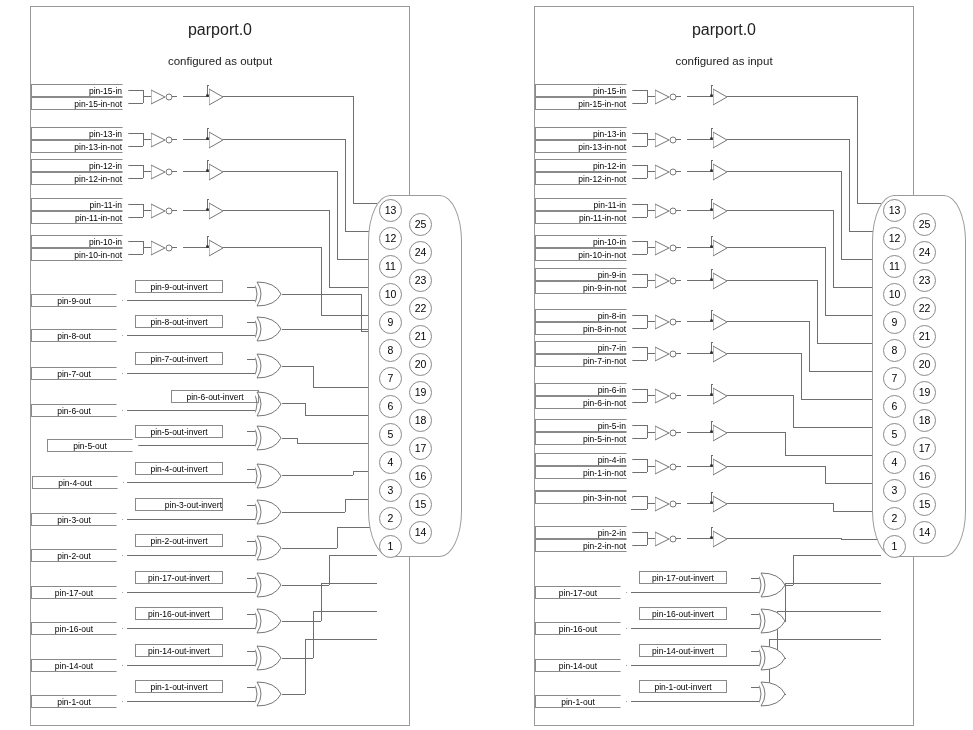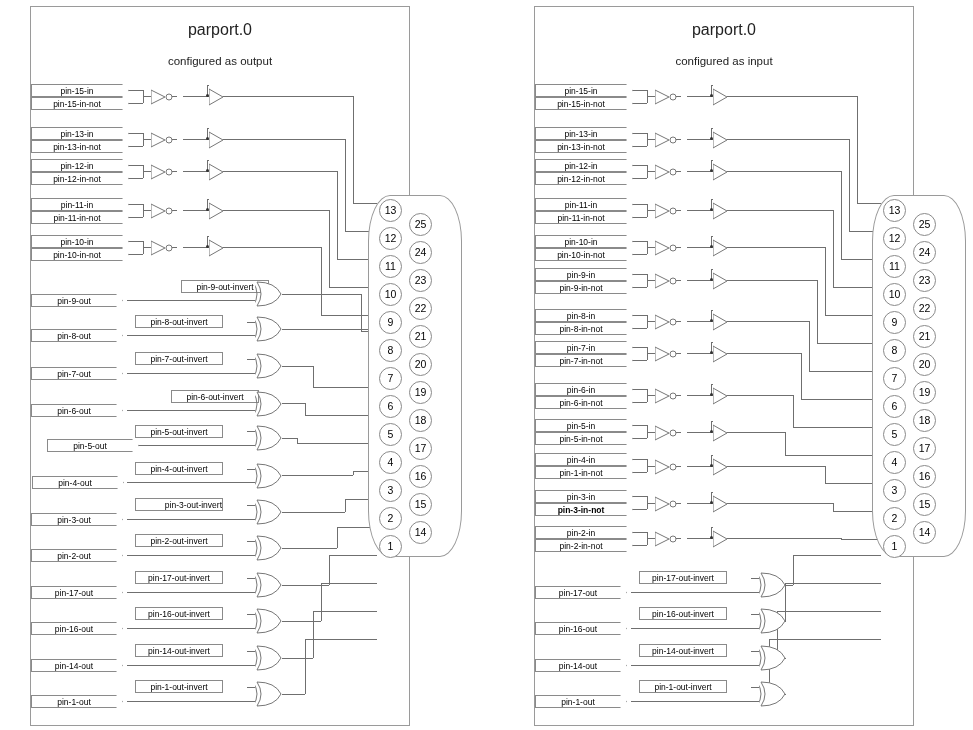--- a/index.html
+++ b/index.html
@@ -13,21 +13,21 @@
 
   
   .sig{
     position:absolute;height:13px;line-height:13px;
     font-size:8.5px;text-align:center;color:#000;
     background:#fff;border:1px solid #8a8a8a;
     box-sizing:border-box;white-space:nowrap;overflow:hidden;
   }
   .sig.flagR{ clip-path:polygon(0 0, calc(100% - 7px) 0, 100% 50%, calc(100% - 7px) 100%, 0 100%); padding-right:6px;}
   .sig.plain{}
-  .sig.wide{width:98px;}
+  .sig.wide{width:98px;text-align:right;}
   .sig.out{width:92px;}
   .sig.inv{width:88px;}
 
   
   .gate{position:absolute;}
   .dot{position:absolute;width:3px;height:3px;border-radius:50%;background:#333;}
 
   
   .conn{
     position:absolute;width:92px;height:360px;
@@ -264,21 +264,21 @@
         </svg>
     </div>
     <div class="gate" style="left:178px;top:232px;">
       <svg width="16" height="18">
           <polygon points="0,1 14,9 0,17" fill="#fff" stroke="#777"></polygon>
         </svg>
     </div>
     <div class="dot" style="left:175px;top:238px;"></div>
 
     <div class="sig flagR out" style="left:0px;top:287px;">pin-9-out</div>
-    <div class="sig plain inv" style="left:104px;top:273px;margin-left:46px;">pin-9-out-invert</div>
+    <div class="sig plain inv" style="left:104px;top:273px;">pin-9-out-invert</div>
     <div class="gate" style="left:224px;top:273px;">
       <svg width="28" height="28">
           <path d="M2 2 Q10 14 2 26 Q20 26 26 14 Q20 2 2 2 Z" fill="#fff" stroke="#777"></path>
           <path d="M-2 2 Q6 14 -2 26" fill="none" stroke="#777"></path>
         </svg>
     </div>
 
     <div class="sig flagR out" style="left:0px;top:322px;">pin-8-out</div>
     <div class="sig plain inv" style="left:104px;top:308px;">pin-8-out-invert</div>
     <div class="gate" style="left:224px;top:308px;">
@@ -623,21 +623,21 @@
     <div class="sig flagR wide" style="left:0px;top:315px;">pin-8-in-not</div>
     <div class="sig flagR wide" style="left:0px;top:334px;">pin-7-in</div>
     <div class="sig flagR wide" style="left:0px;top:347px;">pin-7-in-not</div>
     <div class="sig flagR wide" style="left:0px;top:376px;">pin-6-in</div>
     <div class="sig flagR wide" style="left:0px;top:389px;">pin-6-in-not</div>
     <div class="sig flagR wide" style="left:0px;top:412px;">pin-5-in</div>
     <div class="sig flagR wide" style="left:0px;top:425px;">pin-5-in-not</div>
     <div class="sig flagR wide" style="left:0px;top:446px;">pin-4-in</div>
     <div class="sig flagR wide" style="left:0px;top:459px;">pin-1-in-not</div>
     <div class="sig flagR wide" style="left:0px;top:483px;">pin-3-in</div>
-    <div class="sig flagR wide" style="left:0px;top:496px;font-weight:bold;">pin-3-in-not</div>
+    <div class="sig flagR wide" style="left:0px;top:484px;">pin-3-in-not</div>
     <div class="sig flagR wide" style="left:0px;top:519px;">pin-2-in</div>
     <div class="sig flagR wide" style="left:0px;top:532px;">pin-2-in-not</div>
 
     <div class="gate" style="left:120px;top:82px;"><svg width="34" height="16">
           <polygon points="0,1 14,8 0,15" fill="#fff" stroke="#777"></polygon>
           <circle cx="18" cy="8" r="3" fill="#fff" stroke="#777"></circle>
         </svg></div>
     <div class="gate" style="left:178px;top:81px;"><svg width="16" height="18">
           <polygon points="0,1 14,9 0,17" fill="#fff" stroke="#777"></polygon>
         </svg></div>

